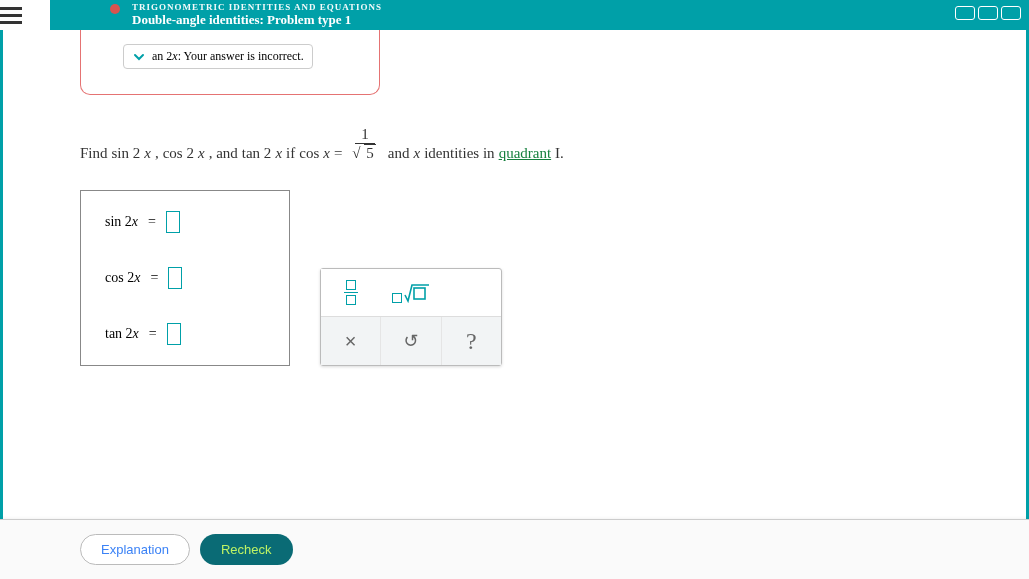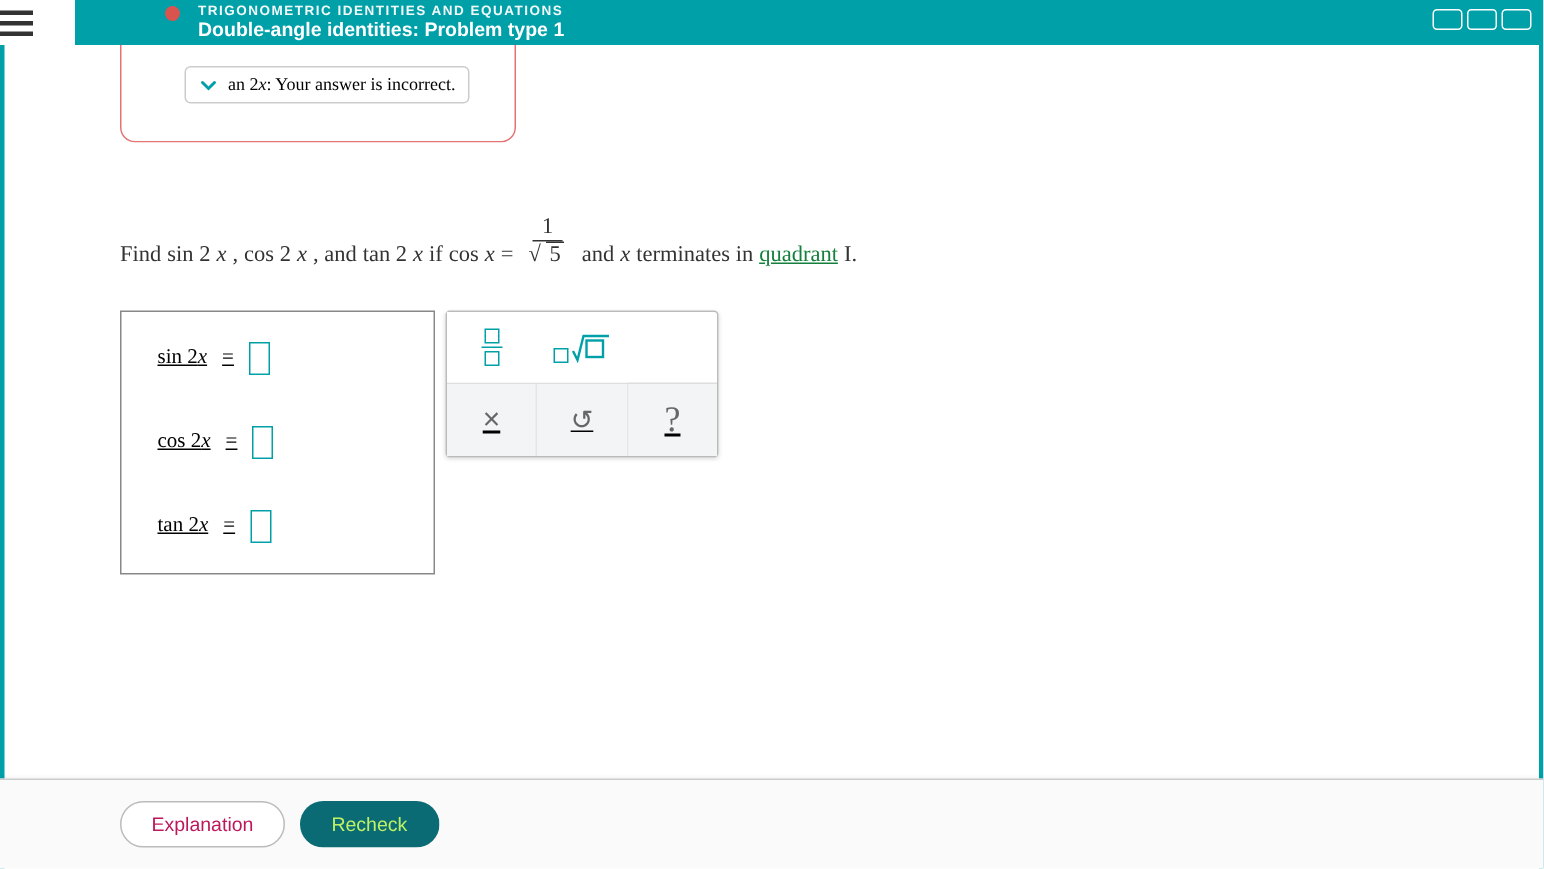--- a/index.html
+++ b/index.html
@@ -7,20 +7,21 @@
     
     .header {
       background: #00a0a8;
       height: 30px;
       display: flex;
       align-items: center;
       padding: 0 10px;
       color: white;
       font-size: 13px;
       font-weight: bold;
+      font-family: Liberation Serif, serif;
     }
     .hamburger {
       width: 30px; height: 30px;
       display: flex; flex-direction: column;
       justify-content: center; gap: 4px;
       cursor: pointer;
       margin-right: 20px;
     }
     .hamburger span { display: block; height: 3px; background: #333; width: 22px; }
     .hamburger-wrapper { background: #fff; height: 30px; width: 50px; display:flex; align-items:center; justify-content:center; margin: -10px 0 -10px -10px; margin-right: 60px;}
@@ -34,24 +35,24 @@
     .window-icons span { width:20px; height:14px; border:1.5px solid #fff; border-radius:3px;}
     
     .content { padding: 0 80px; position: relative; }
     
     .feedback-box {
       border: 1.5px solid #e57373;
       border-radius: 10px;
       border-top: none;
       border-top-left-radius: 0;
       border-top-right-radius: 0;
-      margin: 0 0 47px 0;
+      margin: 0 0 30px 0;
       padding: 20px 20px 20px 40px;
       position: relative;
-      width: 264px;
+      width: 300px;
       height: 65px;
     }
     .feedback-inner {
       position: absolute;
       top: 14px; left: 42px;
       background: #fff;
       border: 1px solid #ccc;
       border-radius: 4px;
       padding: 4px 8px;
       font-size: 12px;
@@ -72,21 +73,21 @@
       display: flex; align-items: flex-end; flex-wrap: wrap; gap: 4px;
     }
     .frac { display:inline-flex; flex-direction:column; align-items:center; vertical-align:middle; margin: 0 4px;}
     .frac .num { border-bottom:1px solid #333; padding:0 6px; line-height:1.2;}
     .frac .den { padding:0 4px; line-height:1.2;}
     .sqrt { position: relative; padding-left: 10px;}
     .sqrt::before { content:"√"; position:absolute; left:-2px; top:-1px;}
     .sqrt .rad { border-top:1px solid #333; padding:0 2px;}
     .link { color: #15803d; text-decoration: underline; cursor:pointer;}
     
-    .work-area { display:flex; gap: 7px; align-items:flex-start;text-decoration:underline;}
+    .work-area { display:flex; gap: 30px; align-items:flex-end;}
     
     .answer-box {
       border: 1px solid #888;
       padding: 20px 24px;
       width: 210px;
       display:flex; flex-direction:column; gap: 34px;
       font-family: 'Times New Roman', serif;
       font-size: 14px;
     }
     .answer-row { display:flex; align-items:center; gap:10px;}
@@ -126,21 +127,21 @@
       box-shadow: 0 -1px 3px rgba(0,0,0,.05);
       display:flex; gap: 10px;
     }
     .btn {
       border-radius: 18px;
       padding: 7px 20px;
       font-size: 13px;
       cursor: pointer;
       border:1px solid transparent;
     }
-    .btn-outline { background:#fff; border-color:#bbb; color:#be185d;}
+    .btn-outline { background:#fff; border-color:#bbb; color:#3b82f6;}
     .btn-primary { background:#0a6b75; color:#bef264;}
     
     .right-border { position:absolute; right:0; top:30px; bottom:0; width:3px; background:#00a0a8;}
     .left-border { position:absolute; left:0; top:30px; bottom:0; width:3px; background:#00a0a8;}
   </style>
 </head>
 <body>
 
 <div class="header">
   <div class="hamburger-wrapper">
@@ -195,21 +196,21 @@
       <span> if </span>
     <span>cos</span>
       <i>x</i>
       <span> = </span>
     <span class="frac">
       <span class="num">1</span>
       <span class="den"><span class="sqrt"><span class="rad">5</span></span></span>
     </span>
     <span> and </span>
       <i>x</i>
-      <span> terminates in </span>
+      <span> identities in </span>
     <span class="link">quadrant</span>
       <span> I.</span>
   </div>
 
   <div class="work-area">
     <div class="answer-box">
       <div class="answer-row">
         <span><span>sin 2</span><i>x</i></span>
         <span>=</span>
         <div class="answer-input"></div>

